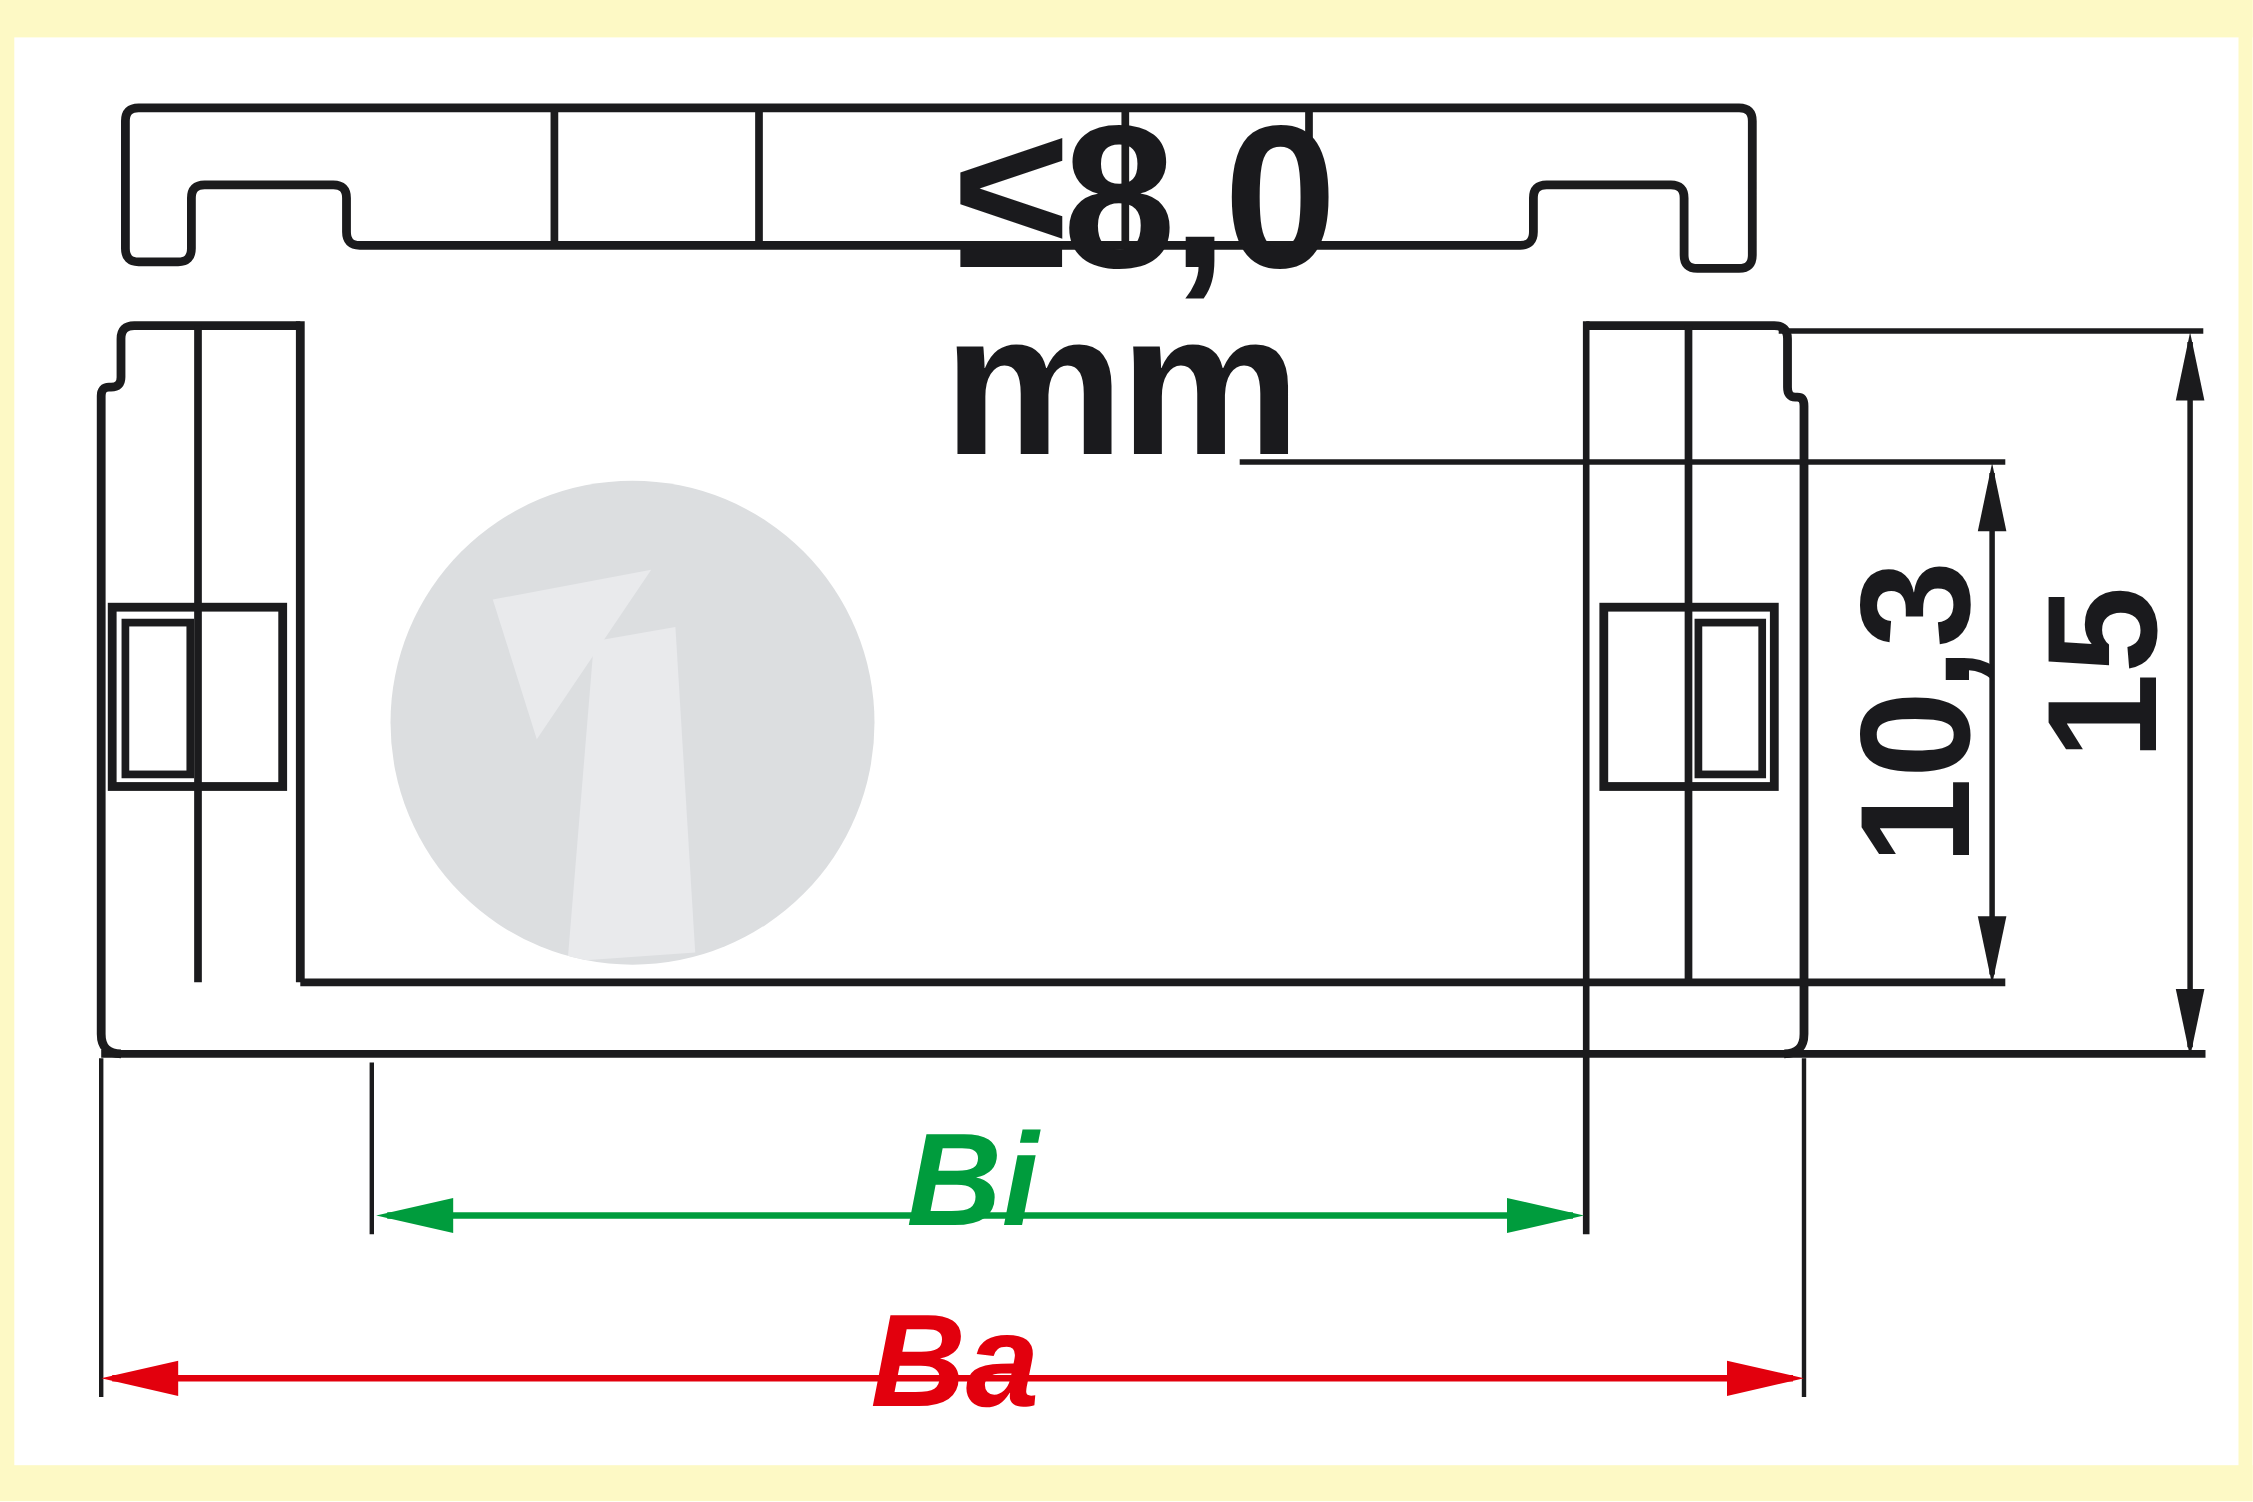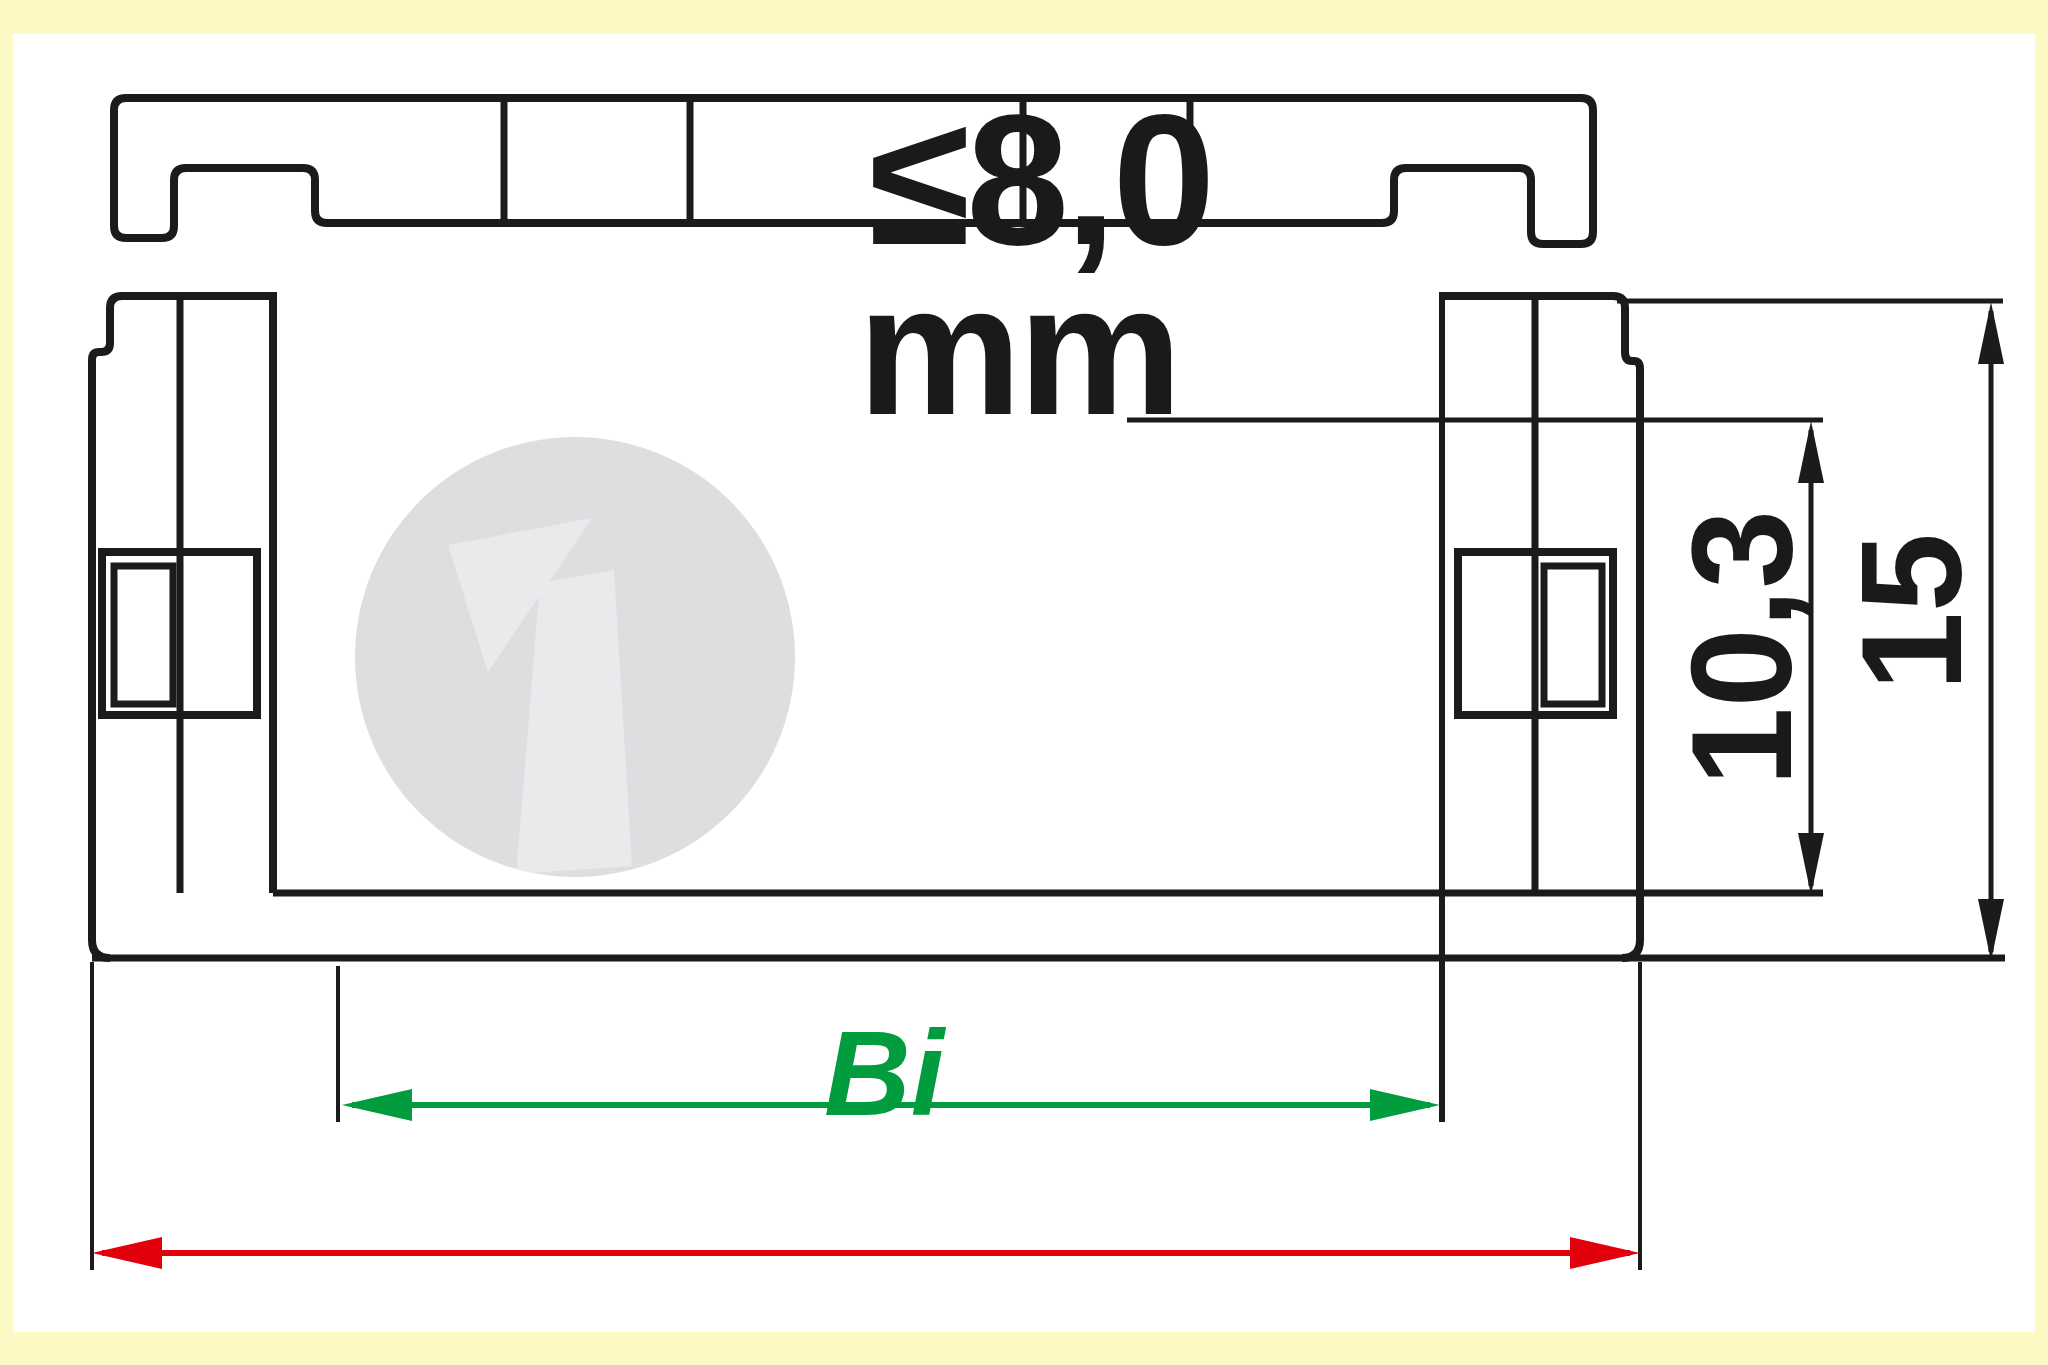--- a/index.html
+++ b/index.html
@@ -134,13 +134,14 @@
       <polygon class="red-f" points="1640,1253 1570,1237 1570,1269"></polygon>
     </g>
   </svg>
 
   <div id="circle-line1" class="circle-text">≤8,0</div>
   <div id="circle-line2" class="circle-text">mm</div>
 
   <div id="label-103" class="dim-num">10,3</div>
   <div id="label-15" class="dim-num">15</div>
   <div id="label-bi" class="dim-letter">Bi</div>
+  <div id="label-ba" class="dim-letter">Ba</div>
 </div>
 
 </body></html>

